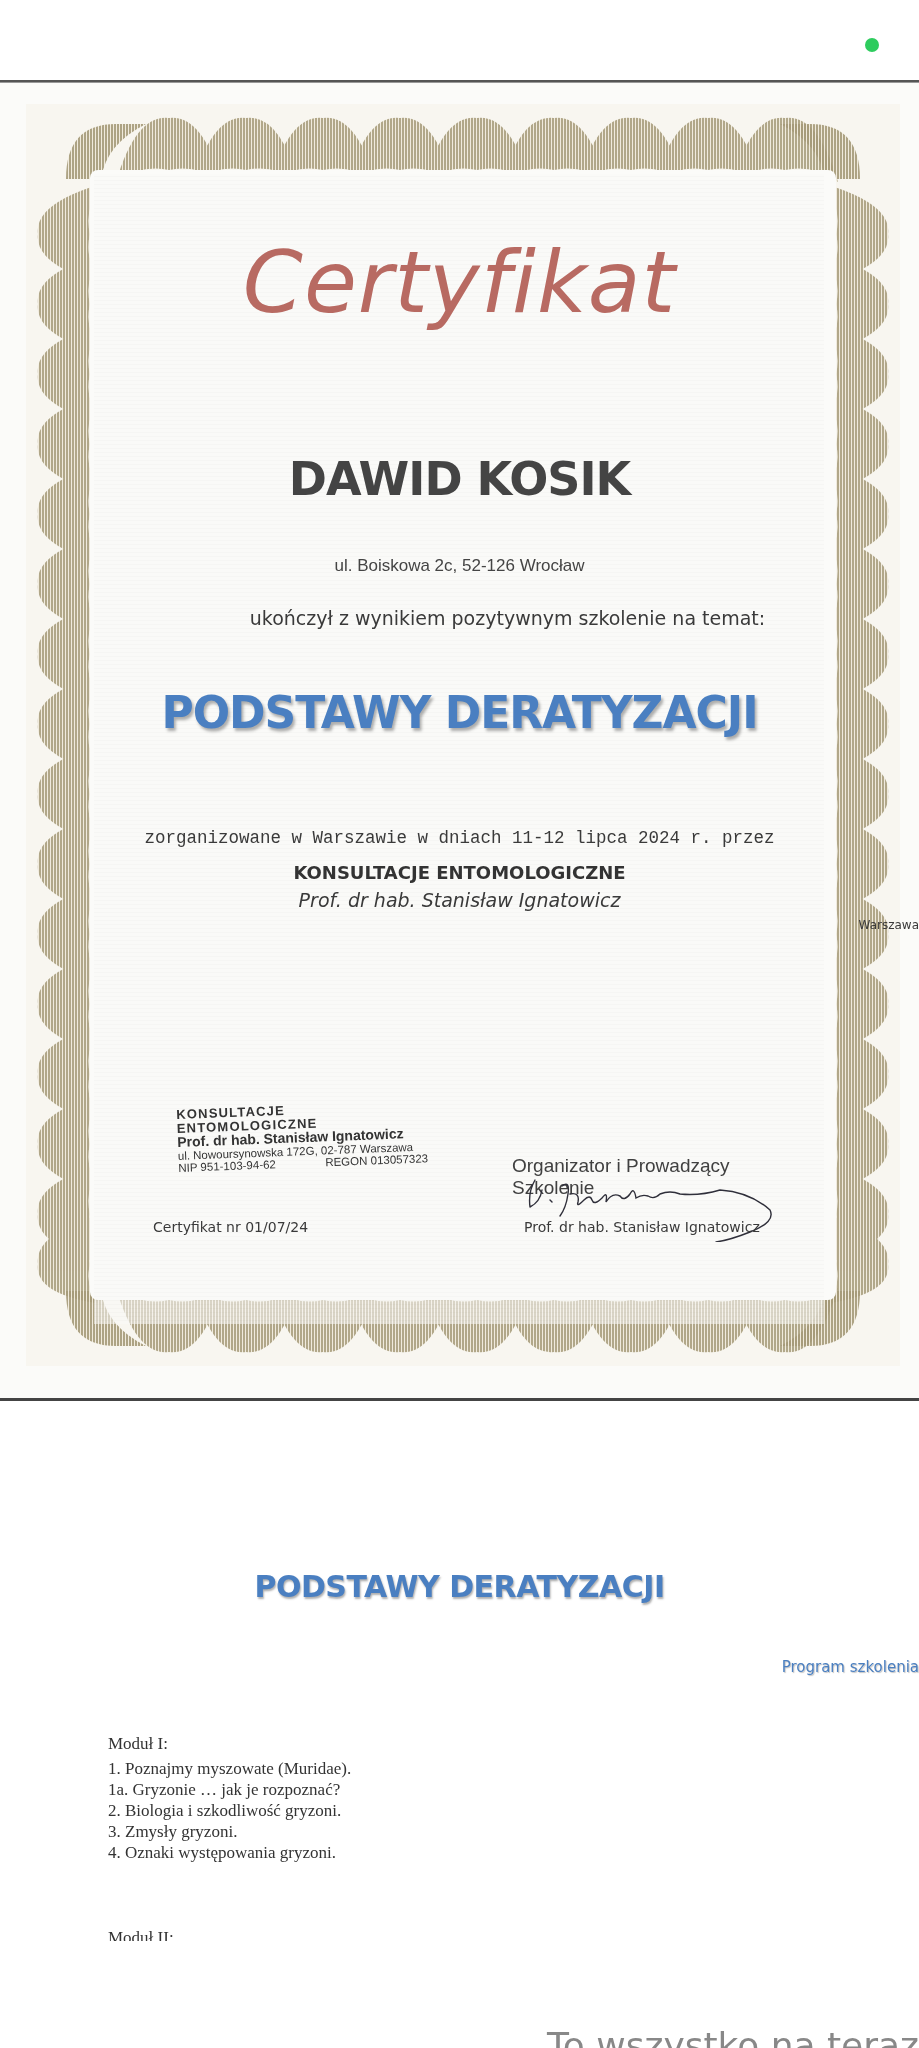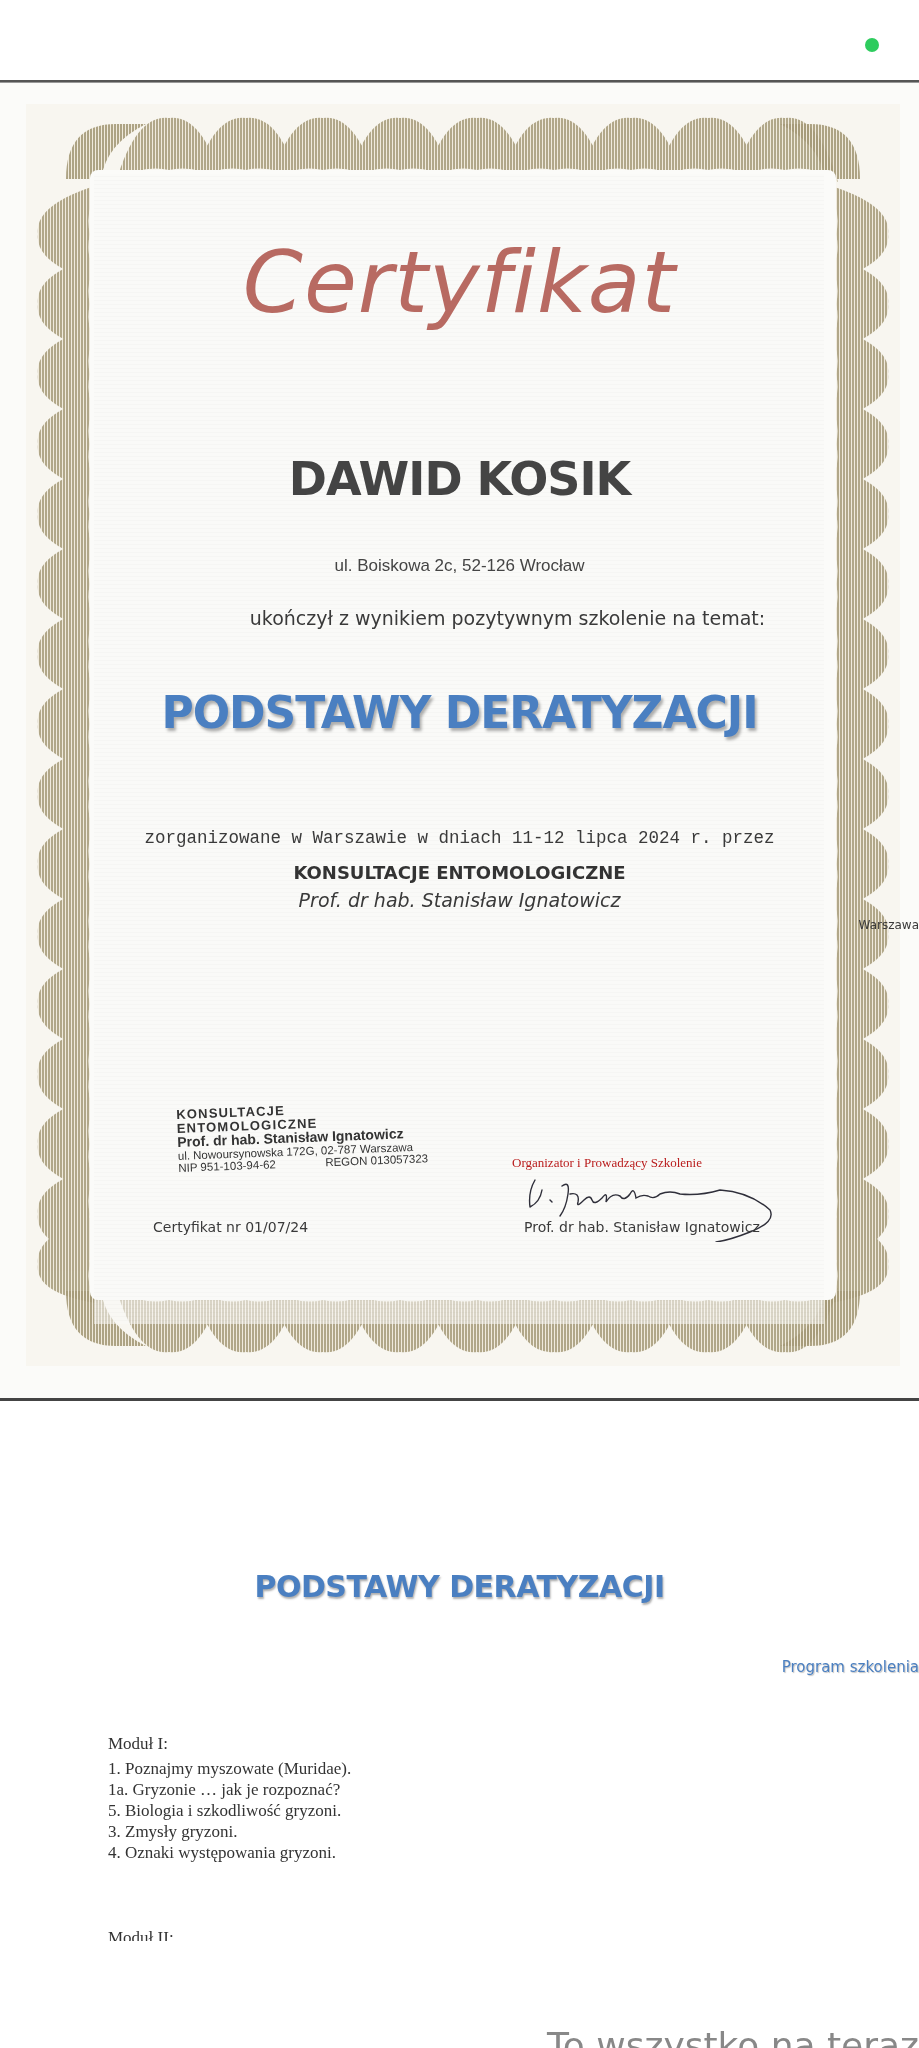--- a/index.html
+++ b/index.html
@@ -79,21 +79,21 @@
   .stamp .s1 { font-weight:bold; font-size:13px; letter-spacing:1.2px; }
   .stamp .s2 { font-weight:bold; font-size:14px; }
   .stamp .s3 { font-size:11.5px; }
   .stamp .s4 { font-size:11.5px; display:flex; justify-content:space-between; }
   .cert-number {
     position:absolute; left:153px; top:1137px;
     font-family:"DejaVu Sans", sans-serif; font-size:14px; color:#3a3a3a;
   }
   .organizer-label {
     position:absolute; left:512px; top:1073px;
-    font-family:Liberation Serif, serif; font-size:13px; color:#b91c1c;
+    font-family:Liberation Sans, sans-serif; font-size:19px; color:#404040;
   }
   .organizer-name {
     position:absolute; left:524px; top:1137px;
     font-family:"DejaVu Sans", sans-serif; font-size:14px; color:#3a3a3a;
   }
   .signature { position:absolute; left:520px; top:1090px; width:260px; height:70px; }
 
   
   .page2-title {
     position:absolute; left:0; width:919px; top:1569px; text-align:center;
@@ -244,19 +244,19 @@
   </div>
 </div>
 
 <div class="page2-title">PODSTAWY DERATYZACJI</div>
 <div class="page2-subtitle">Program szkolenia</div>
 
 <div class="program">
   <div class="module-head">Moduł I:</div>
   <div>1. Poznajmy myszowate (Muridae).</div>
   <div>1a. Gryzonie … jak je rozpoznać?</div>
-  <div>5. Biologia i szkodliwość gryzoni.</div>
+  <div>2. Biologia i szkodliwość gryzoni.</div>
   <div>3. Zmysły gryzoni.</div>
   <div>4. Oznaki występowania gryzoni.</div>
 </div>
 <div class="module-2">Moduł II:</div>
 
 <div class="bottom-caption">To wszystko na teraz</div>
 
 </body></html>

